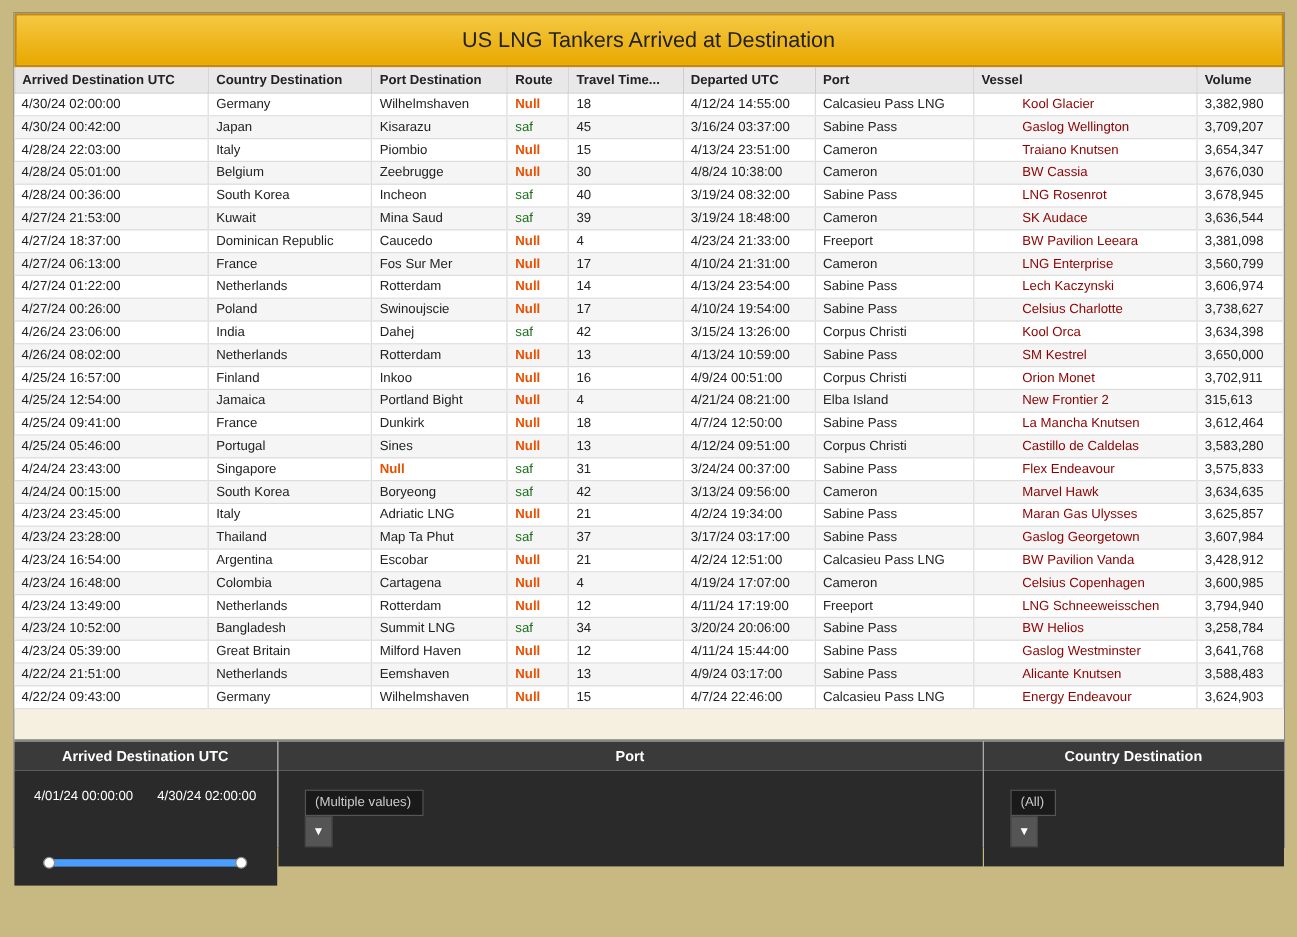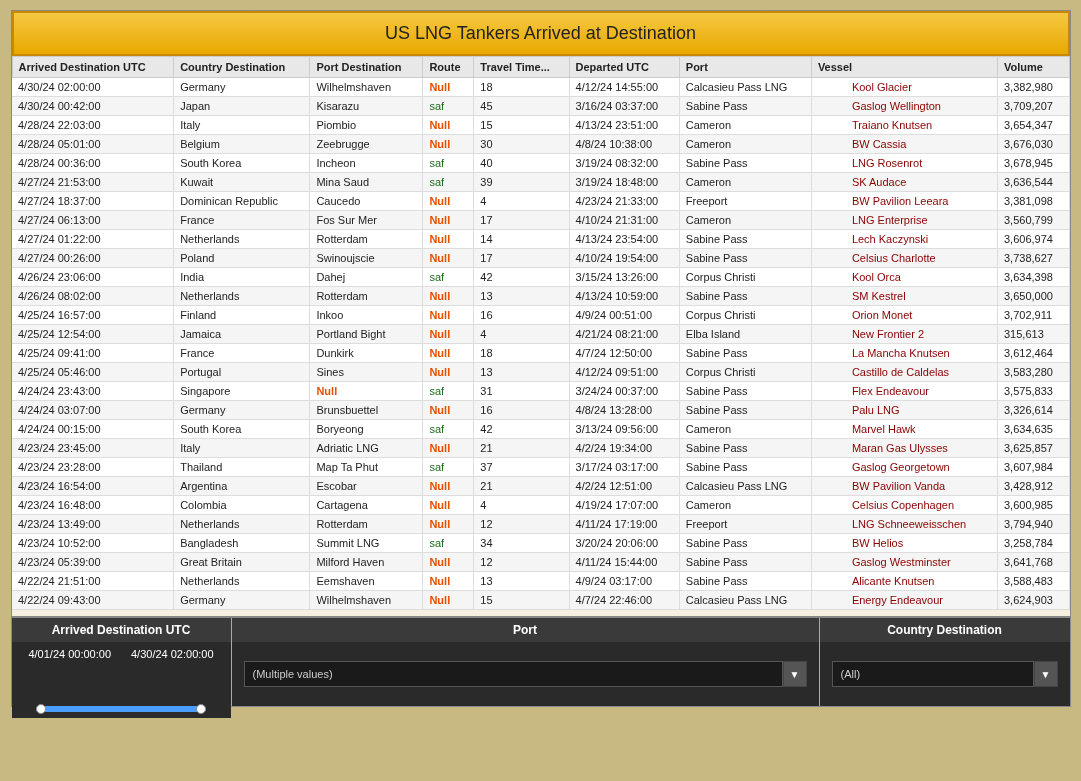--- a/index.html
+++ b/index.html
@@ -95,21 +95,21 @@
       font-size: 12px;
       font-weight: bold;
     }
     .bottom-content {
       flex: 1;
       background: #2a2a2a;
       display: flex;
       flex-direction: column;
       align-items: center;
       justify-content: center;
-      padding: 6px;
+      padding: 16px;
       gap: 40px;
     }
     .date-range {
       color: #fff;
       font-size: 11px;
       display: flex;
       gap: 20px;
       margin-bottom: 6px;
     }
     .slider-track {
@@ -137,20 +137,21 @@
       top: -2px;
       border: 1px solid #888;
     }
     .slider-thumb-left { left: 0; }
     .slider-thumb-right { right: 0; }
     .dropdown-wrapper {
       display: flex;
       align-items: flex-start;
       width: 100%;
       padding: 0 6px;
+      flex-direction: column;
     }
     .dropdown-select {
       flex: 1;
       background: #1a1a1a;
       color: #ccc;
       border: 1px solid #555;
       padding: 4px 8px;
       font-size: 11px;
       height: 26px;
       -webkit-appearance: none;
@@ -381,31 +382,20 @@
             <td>Singapore</td>
             <td class="null-val">Null</td>
             <td class="route-val">saf</td>
             <td>31</td>
             <td>3/24/24 00:37:00</td>
             <td>Sabine Pass</td>
             <td class="vessel-val">Flex Endeavour</td>
             <td>3,575,833</td>
           </tr>
           <tr>
-            <td>4/24/24 03:07:00</td>
-            <td>Germany</td>
-            <td>Brunsbuettel</td>
-            <td class="null-val">Null</td>
-            <td>16</td>
-            <td>4/8/24 13:28:00</td>
-            <td>Sabine Pass</td>
-            <td class="vessel-val">Palu LNG</td>
-            <td>3,326,614</td>
-          </tr>
-          <tr>
             <td>4/24/24 00:15:00</td>
             <td>South Korea</td>
             <td>Boryeong</td>
             <td class="route-val">saf</td>
             <td>42</td>
             <td>3/13/24 09:56:00</td>
             <td>Cameron</td>
             <td class="vessel-val">Marvel Hawk</td>
             <td>3,634,635</td>
           </tr>

